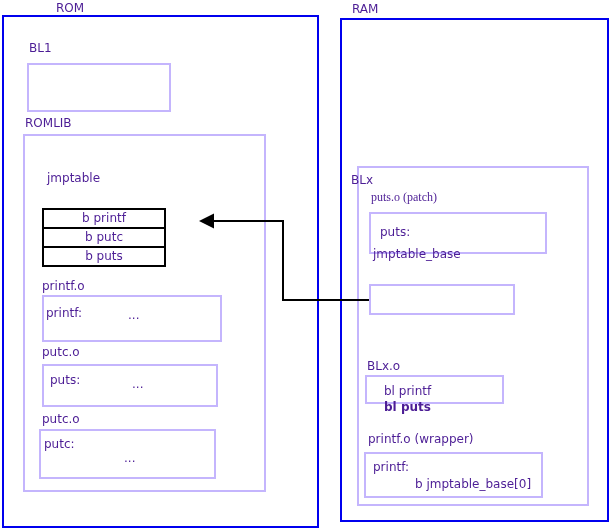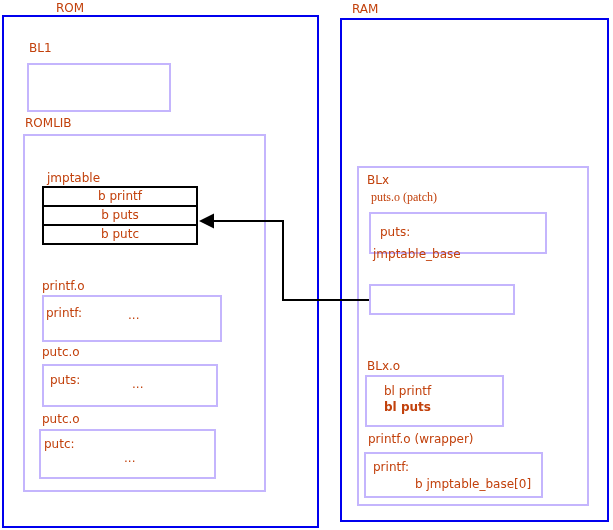--- a/index.html
+++ b/index.html
@@ -8,21 +8,21 @@
     background: #ffffff;
     font-family: "DejaVu Sans", "Liberation Sans", sans-serif;
   }
   #stage {
     position: relative;
     width: 613px;
     height: 530px;
     background: #ffffff;
     overflow: hidden;
     font-size: 12px;
-    color: #c2410c;
+    color: #4c1d95;
   }
   .label {
     position: absolute;
     white-space: nowrap;
     line-height: 14px;
   }
   .region {
     position: absolute;
     border: 2px solid #0000ee;
     box-sizing: border-box;
@@ -70,24 +70,24 @@
   <div class="label" style="left:352px; top:2px;">RAM</div>
   <div class="region" style="left:340px; top:18px; width:269px; height:504px;"></div>
 
   <div class="label" style="left:29px; top:41px;">BL1</div>
   <div class="box" style="left:27px; top:63px; width:144px; height:49px;"></div>
 
   <div class="label" style="left:25px; top:116px;">ROMLIB</div>
   <div class="box" style="left:23px; top:134px; width:243px; height:358px;"></div>
 
   <div class="label" style="left:47px; top:171px;">jmptable</div>
-  <div style="position:absolute; left:42px; top:186px; width:156px;">
+  <div style="position:absolute; left:42px; top:208px; width:124px;">
     <div class="jmp-row">b printf</div>
+    <div class="jmp-row">b putc</div>
     <div class="jmp-row">b puts</div>
-    <div class="jmp-row">b putc</div>
   </div>
 
   <div class="label" style="left:42px; top:279px;">printf.o</div>
   <div class="box" style="left:42px; top:295px; width:180px; height:47px;">
     <span class="inner-text" style="left:2px; top:9px;">printf:</span>
     <span class="inner-text" style="left:84px; top:11px;">...</span>
   </div>
 
   <div class="label" style="left:42px; top:345px;">putc.o</div>
   <div class="box" style="left:42px; top:364px; width:176px; height:43px;">
@@ -95,32 +95,32 @@
     <span class="inner-text" style="left:88px; top:11px;">...</span>
   </div>
 
   <div class="label" style="left:42px; top:412px;">putc.o</div>
   <div class="box" style="left:39px; top:429px; width:177px; height:50px;">
     <span class="inner-text" style="left:3px; top:6px;">putc:</span>
     <span class="inner-text" style="left:83px; top:20px;">...</span>
   </div>
 
   <div class="box" style="left:357px; top:166px; width:232px; height:340px;"></div>
-  <div class="label" style="left:367px; top:173px;">BLx</div>
+  <div class="label" style="left:351px; top:173px;">BLx</div>
 
   <div class="label" style="left:371px; top:190px;font-family:Liberation Serif, serif;">puts.o (patch)</div>
   <div class="box" style="left:369px; top:212px; width:178px; height:42px;">
     <span class="inner-text" style="left:9px; top:11px;">puts:</span>
   </div>
 
   <div class="label" style="left:373px; top:247px;">jmptable_base</div>
   <div class="box" style="left:369px; top:284px; width:146px; height:31px;"></div>
 
   <div class="label" style="left:367px; top:359px;">BLx.o</div>
-  <div class="box" style="left:365px; top:375px; width:139px; height:52px;">
+  <div class="box" style="left:365px; top:375px; width:139px; height:29px;">
     <span class="inner-text" style="left:17px; top:7px;">bl printf</span>
     <span class="inner-text" style="left:17px; top:23px;font-weight:bold;">bl puts</span>
   </div>
 
   <div class="label" style="left:368px; top:432px;">printf.o (wrapper)</div>
   <div class="box" style="left:364px; top:452px; width:179px; height:46px;">
     <span class="inner-text" style="left:7px; top:6px;">printf:</span>
     <span class="inner-text" style="left:49px; top:23px;">b jmptable_base[0]</span>
   </div>
 

